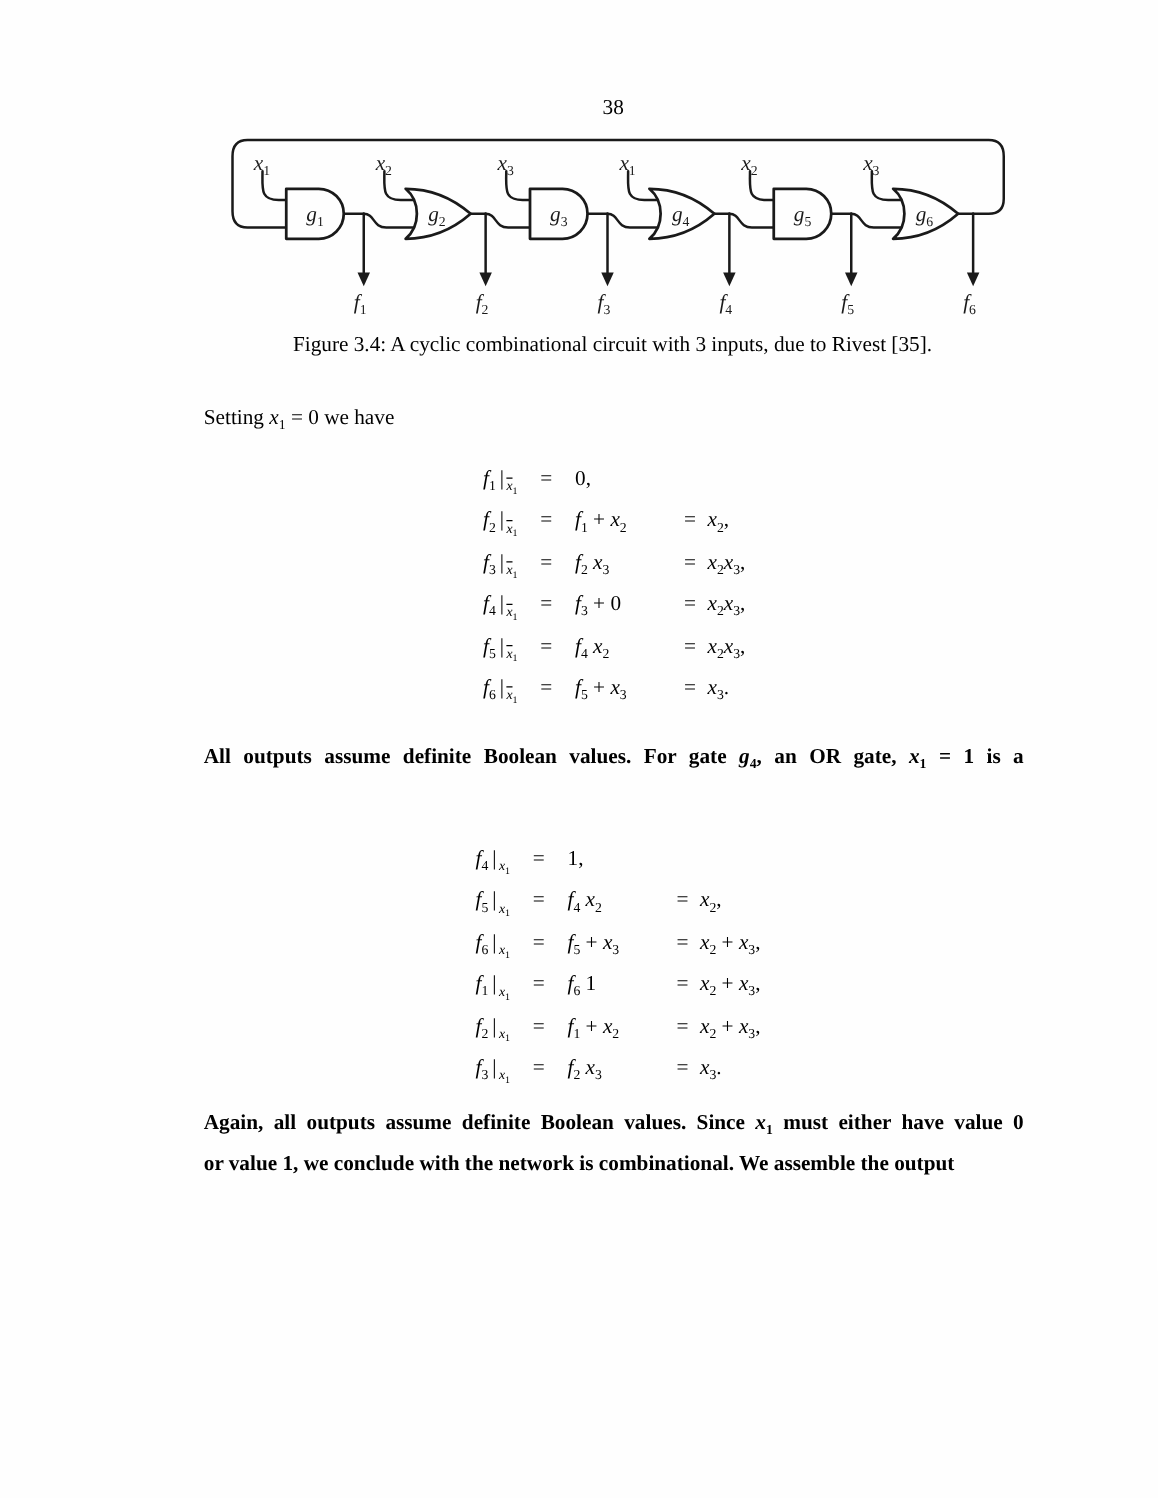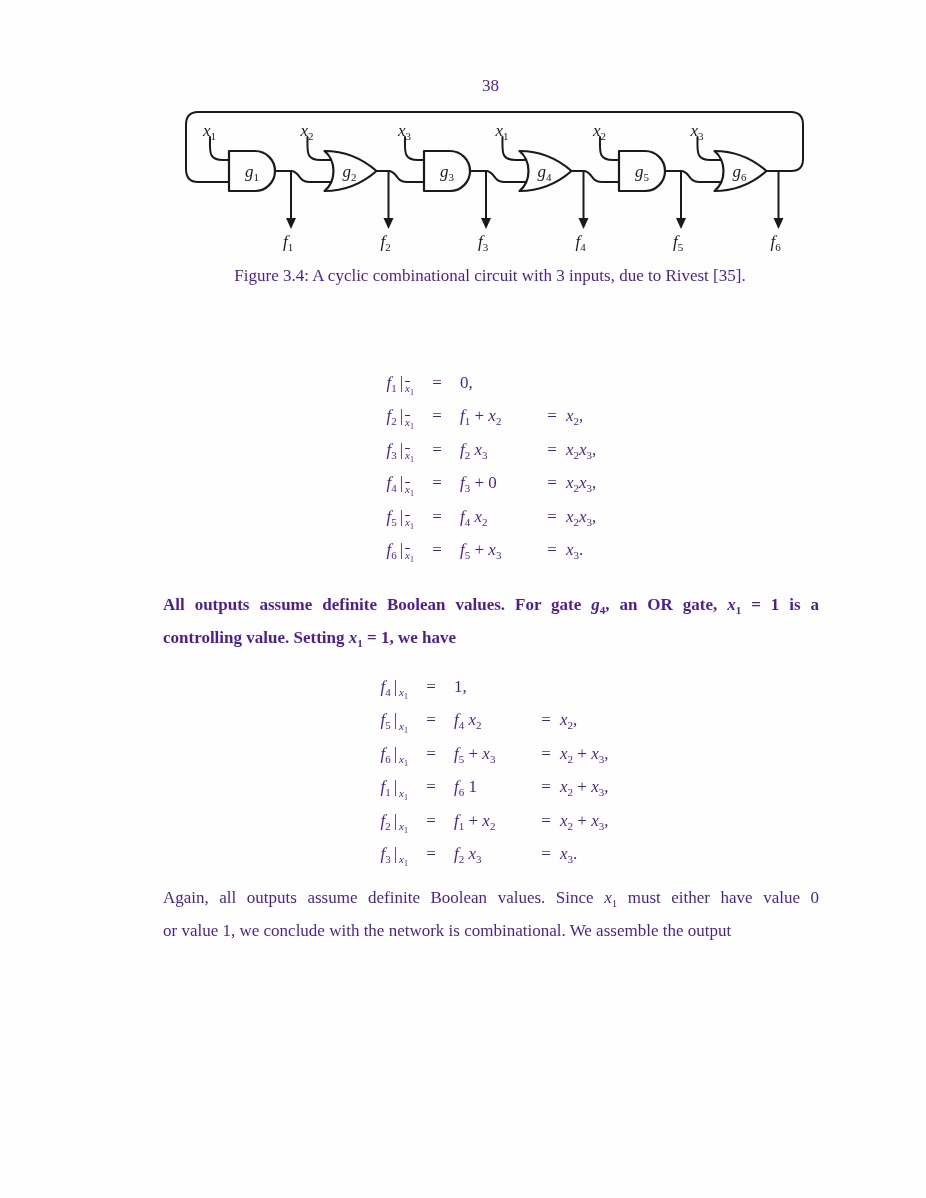--- a/index.html
+++ b/index.html
@@ -1,32 +1,32 @@
 <!DOCTYPE html>
 <html><head>
 <meta charset="utf-8">
 <style>
   html,body{margin:0;padding:0;background:#ffffff;}
   .page{
     position:relative;
     width:926px;height:1198px;
     background:#fefefe;
-    color:#4c1d95;
+    color:#000000;
     font-family:"Liberation Serif","DejaVu Serif",serif;
     font-size:17px;
     overflow:hidden;
   }
   .abs{position:absolute;}
   #page-number{top:76px;left:163px;width:655px;text-align:center;}
   #circuit{top:0;left:0;width:926px;height:262px;}
   #figure-caption{top:266px;left:140px;width:700px;text-align:center;}
   .body-text{left:163px;width:656px;line-height:33.2px;margin:0;}
   #para-1{top:317px;}
   #para-2{top:588px;font-weight:bold;}
-  #para-3{top:881px;}
+  #para-3{top:881px;font-weight:bold;}
   .line-justify{text-align:justify;text-align-last:justify;}
   .line-left{text-align:left;}
   i{font-style:italic;}
   sub{font-size:11px;line-height:0;}
   sub.cond{font-size:11px;}
   sub.cond sub{font-size:8px;}
   .ovl{text-decoration:overline;}
   .pipe{margin:0 2px 0 3px;}
   .eqblock{position:absolute;}
   #eq-block-1{top:366px;left:368px;}
@@ -108,20 +108,21 @@
         <text x="635" y="177" font-style="italic"><tspan>g</tspan><tspan dy="4" font-size="11" font-style="normal">5</tspan></text>
         <text x="673" y="247" font-style="italic"><tspan>f</tspan><tspan dy="4" font-size="11" font-style="normal">5</tspan></text>
         <text x="690.5" y="136" font-style="italic"><tspan>x</tspan><tspan dy="4" font-size="11" font-style="normal">3</tspan></text>
         <text x="732.5" y="177" font-style="italic"><tspan>g</tspan><tspan dy="4" font-size="11" font-style="normal">6</tspan></text>
         <text x="770.5" y="247" font-style="italic"><tspan>f</tspan><tspan dy="4" font-size="11" font-style="normal">6</tspan></text>
       </g>
     </svg>
 
   <div id="figure-caption" class="abs">Figure 3.4: A cyclic combinational circuit with 3 inputs, due to Rivest [35].</div>
 
+  <p id="para-1" class="abs body-text line-left">Setting <i>x</i><sub>1</sub> = 0 we have</p>
 
   <div id="eq-block-1" class="eqblock">
       <div class="eqrow">
         <span class="c-lhs"><i>f</i><sub>1</sub><span class="pipe">|</span><sub class="cond"><i class="ovl">x</i><sub>1</sub></sub></span>
         <span class="c-eq1">=</span>
         <span class="c-mid">0,</span>
         <span class="c-eq2"></span>
         <span class="c-rhs"></span>
       </div>
       <div class="eqrow">
@@ -156,21 +157,20 @@
         <span class="c-lhs"><i>f</i><sub>6</sub><span class="pipe">|</span><sub class="cond"><i class="ovl">x</i><sub>1</sub></sub></span>
         <span class="c-eq1">=</span>
         <span class="c-mid"><i>f</i><sub>5</sub> + <i>x</i><sub>3</sub></span>
         <span class="c-eq2">=</span>
         <span class="c-rhs"><i>x</i><sub>3</sub>.</span>
       </div>
     </div>
 
   <p id="para-2" class="abs body-text">
     <span class="line-justify" style="display:block;">All outputs assume definite Boolean values. For gate <i>g</i><sub>4</sub>, an OR gate, <i>x</i><sub>1</sub> = 1 is a</span>
-    <span class="line-left" style="display:block;">controlling value. Setting <i>x</i><sub>1</sub> = 1, we have</span>
   </p>
 
   <div id="eq-block-2" class="eqblock">
       <div class="eqrow">
         <span class="c-lhs"><i>f</i><sub>4</sub><span class="pipe">|</span><sub class="cond"><i>x</i><sub>1</sub></sub></span>
         <span class="c-eq1">=</span>
         <span class="c-mid">1,</span>
         <span class="c-eq2"></span>
         <span class="c-rhs"></span>
       </div>

